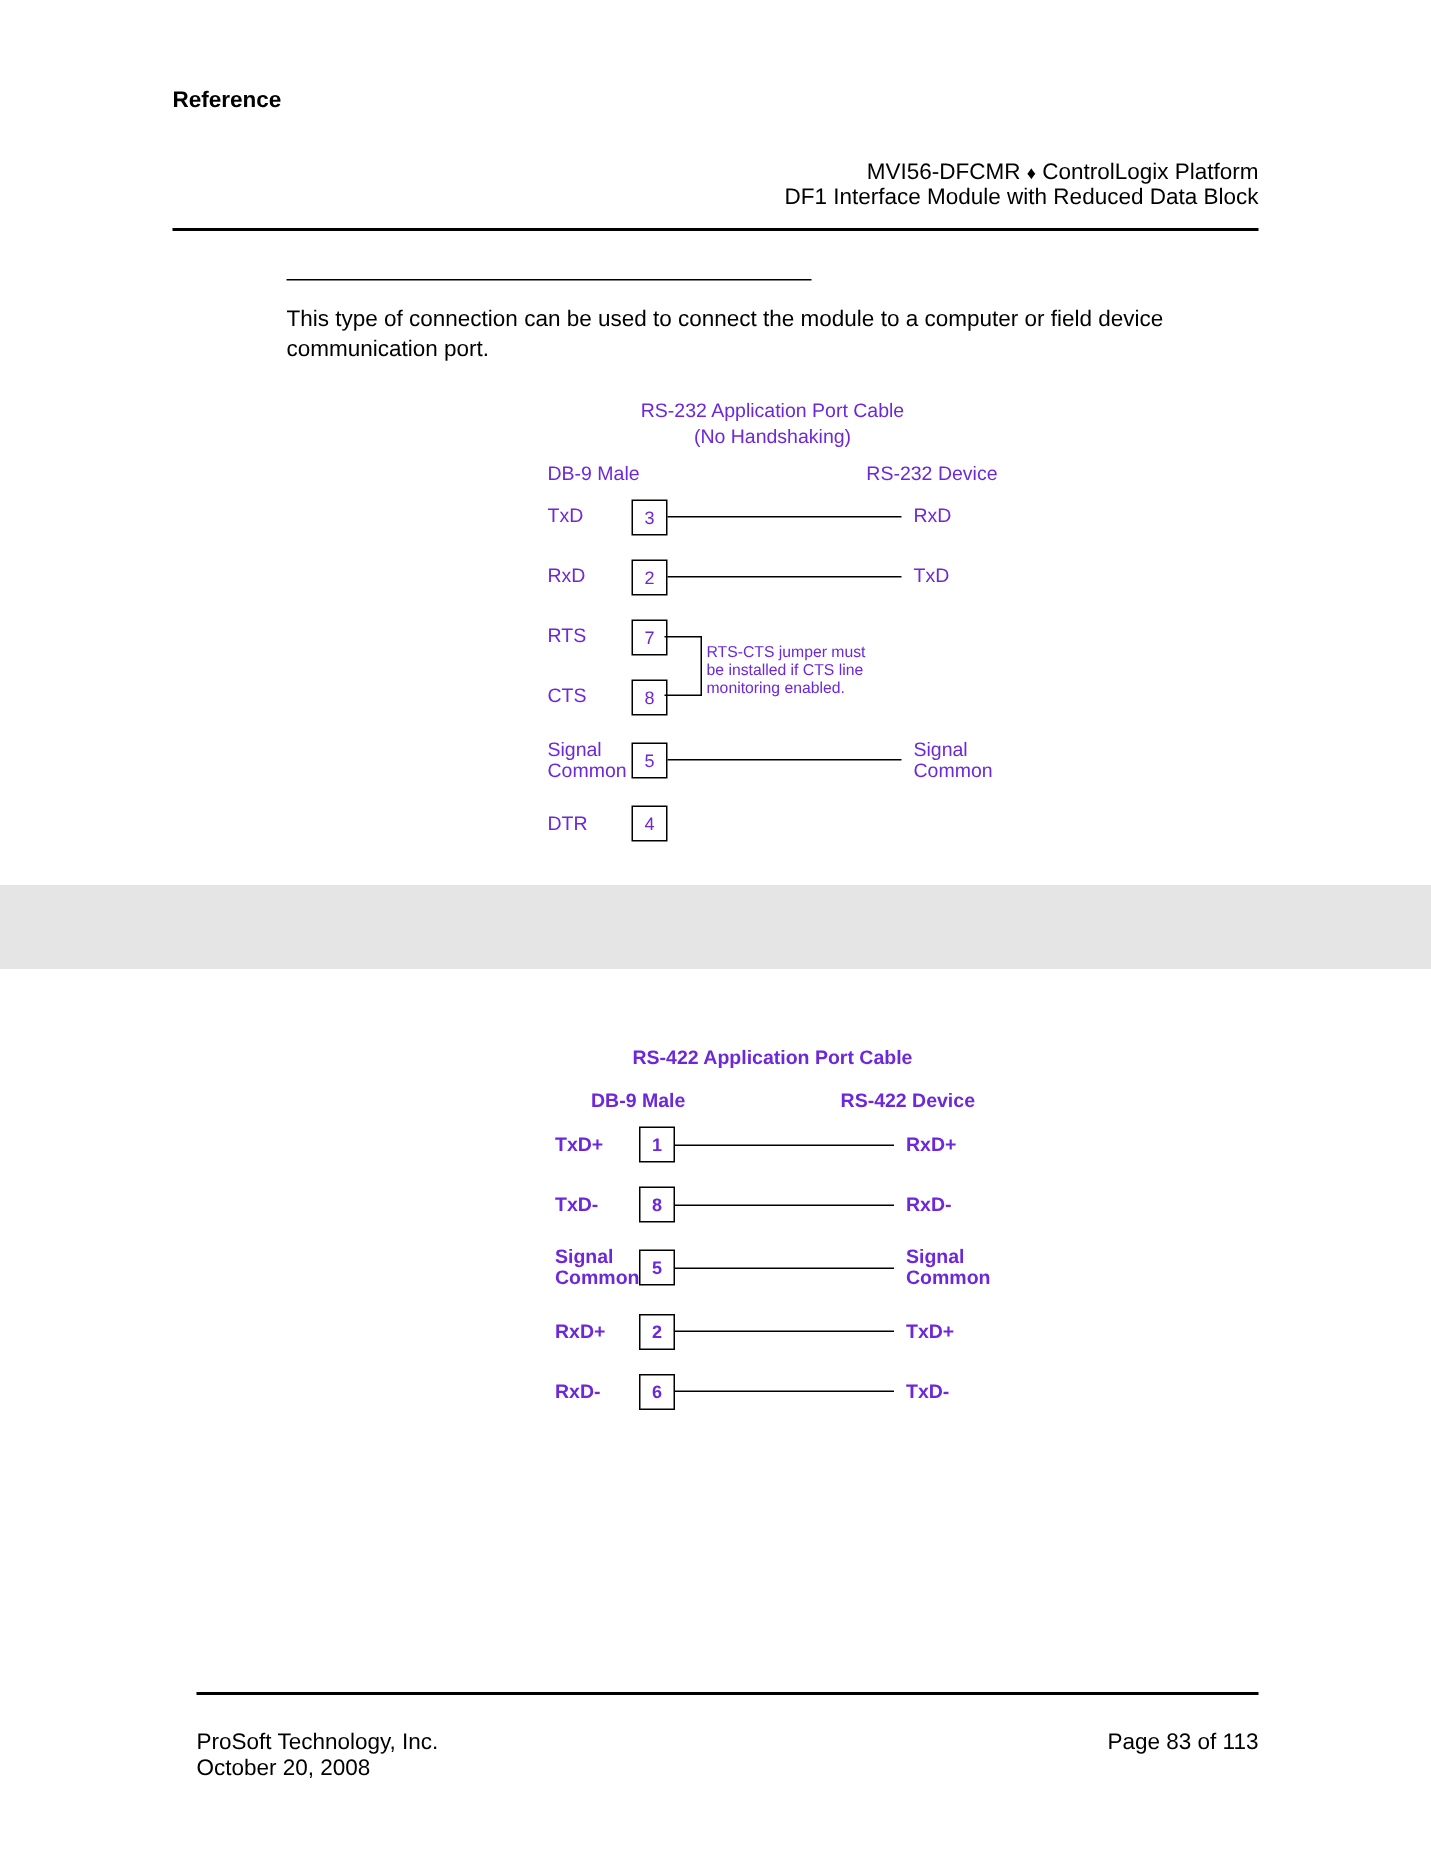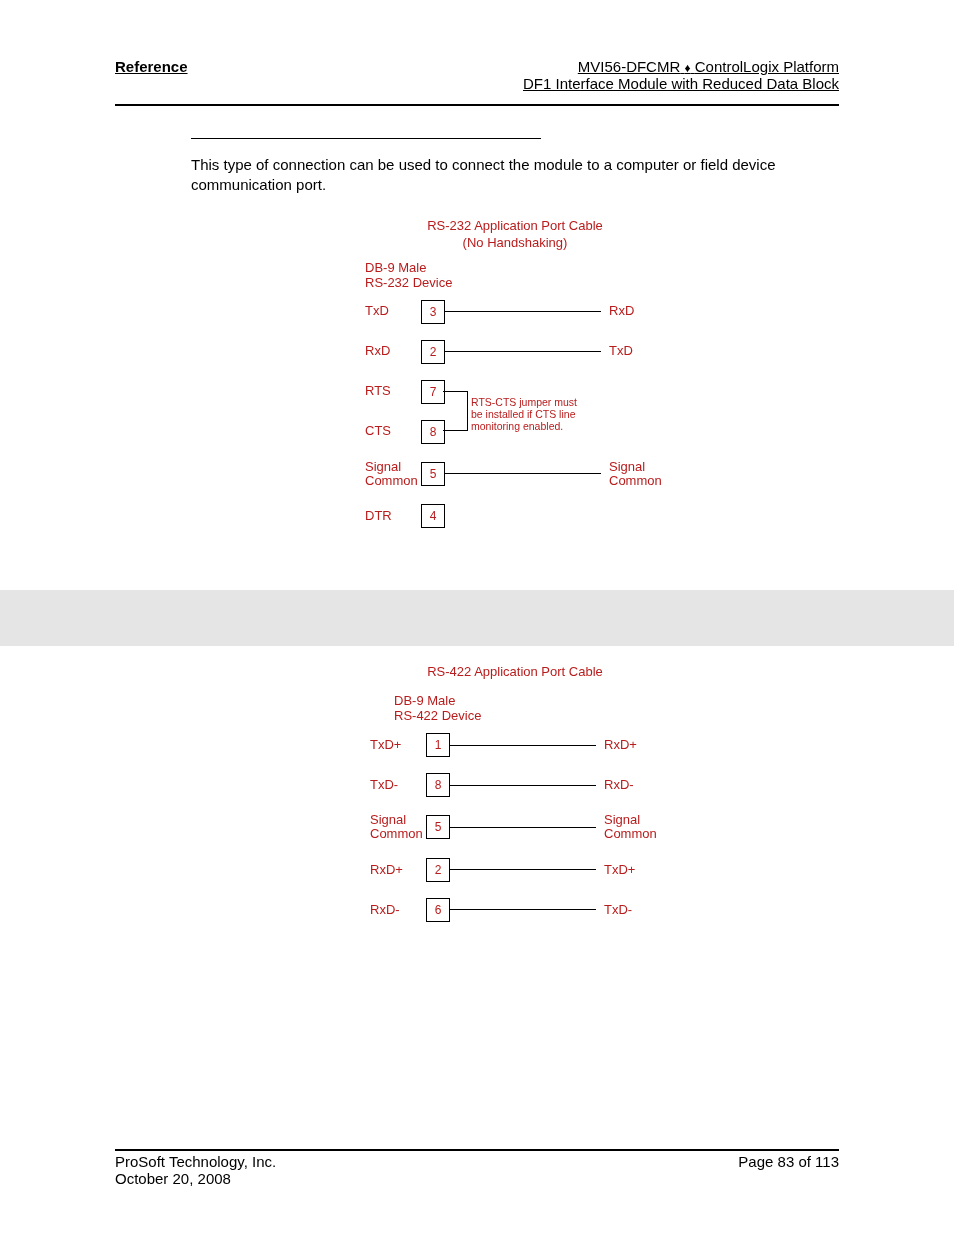--- a/index.html
+++ b/index.html
@@ -19,27 +19,27 @@
     height: 100%;
     position: relative;
   }
   .header {
     display: flex;
     justify-content: space-between;
     align-items: flex-start;
     font-size: 15px;
     padding-bottom: 12px;
     border-bottom: 2px solid #000;
-    text-decoration: underline;
   }
   .header-left {
     font-weight: bold;
   }
   .header-right {
     text-align: right;
+    margin-top: 48px;
   }
   .header-right .ln1 { white-space: nowrap; }
   .diamond { font-size: 12px; vertical-align: middle; }
   .content {
     padding-left: 76px;
     padding-top: 24px;
   }
   .hr-short {
     margin-left: 0;
     margin-bottom: 16px;
@@ -52,38 +52,37 @@
     line-height: 1.35;
     margin-bottom: 22px;
   }
   .diagram-wrap {
     text-align: center;
   }
   .diagram {
     display: inline-block;
     text-align: left;
     font-size: 13px;
-    color: #b91c1c;
+    color: #6d28d9;
   }
   .diag-title {
     text-align: center;
     font-size: 13px;
     margin-bottom: 2px;
   }
   .diag-subtitle {
     text-align: center;
     font-size: 13px;
     margin-bottom: 10px;
   }
   .diag-headers {
     display: flex;
     justify-content: space-between;
     font-size: 13px;
     margin-bottom: 10px;
-    flex-direction: column;
   }
   .pin-row {
     display: flex;
     align-items: center;
     margin-bottom: 16px;
     position: relative;
     justify-content: center;
   }
   .pin-label-left {
     width: 56px;
@@ -139,28 +138,29 @@
     position: absolute;
     left: 0;
     width: 954px;
     height: 56px;
     background: #e5e5e5;
     top: 590px;
   }
   .diagram2-wrap {
     margin-top: 120px;
     text-align: center;
+    font-weight: bold;
   }
   .footer {
     position: absolute;
-    left: 115px;
+    left: 131px;
     right: 115px;
     bottom: 48px;
     border-top: 2px solid #000;
-    padding-top: 2px;
+    padding-top: 23px;
     display: flex;
     justify-content: space-between;
     font-size: 15px;
   }
   .footer-left { }
   .footer-right { }
 </style>
 </head>
 <body>
 

